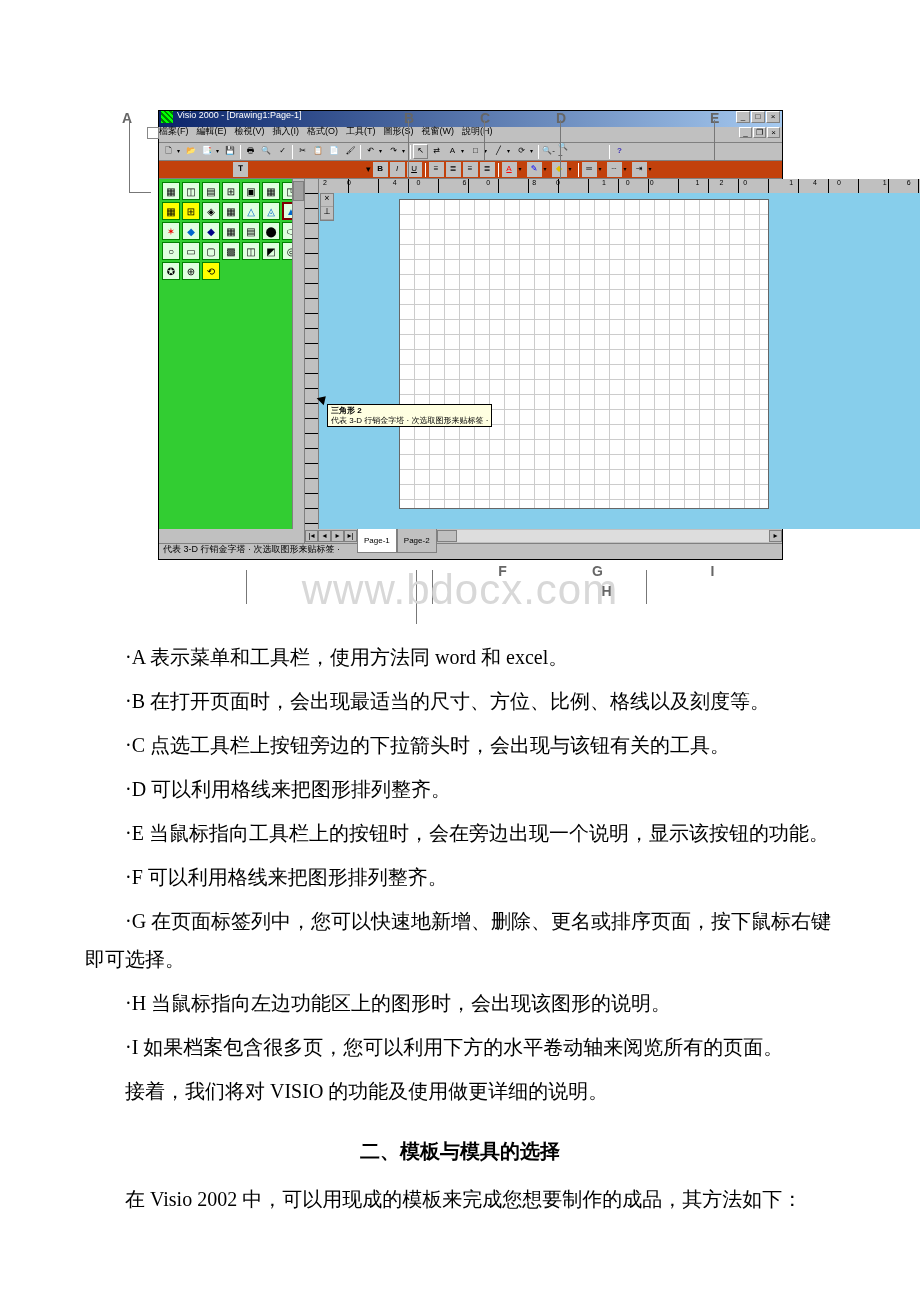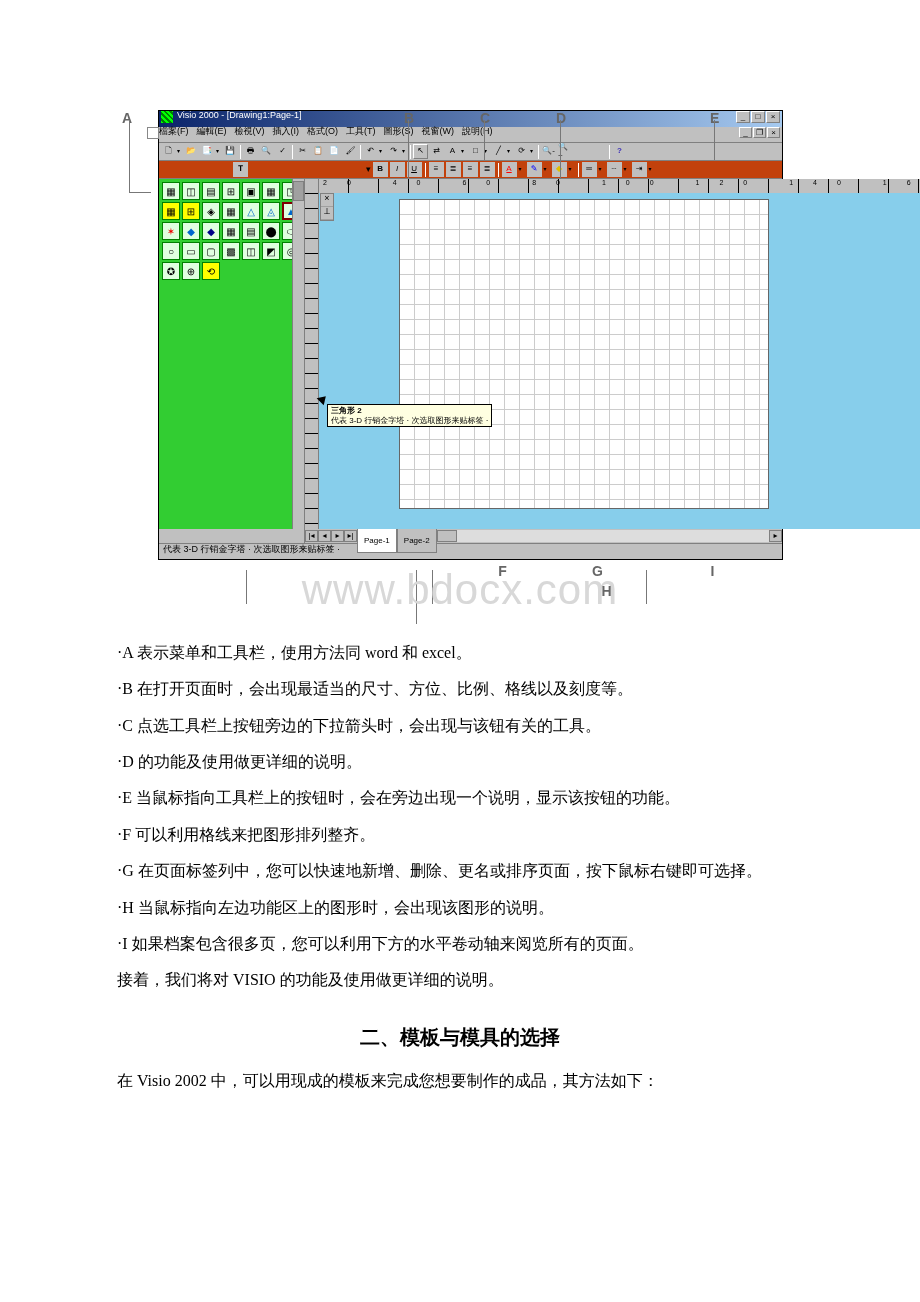--- a/index.html
+++ b/index.html
@@ -174,21 +174,21 @@
       font-family: Arial, sans-serif;
       margin-top: -30px;
       margin-bottom: 8px;
       position:relative;
     }
     .wm-markers {
       position:absolute; top:8px; left:86px; right:0;
       font-size:14px; color:#666; font-weight:bold;
     }
     
-    .para { text-indent: 2em; margin-bottom: 6px; font-size: 16px; }
+    .para { text-indent: 2em; margin-bottom: 6px; font-size: 20px; }
     .heading2 { text-align:center; font-size:20px; font-weight:bold; margin:22px 0 10px; font-family: "SimHei","SimSun",sans-serif; }
   </style>
 </head>
 <body>
 
 <div class="figure-wrap">
   <div class="marker" style="top:-5px;left:-14px">A</div>
   <div class="marker" style="top:-5px;left:268px">B</div>
   <div class="marker" style="top:-5px;left:344px">C</div>
   <div class="marker" style="top:-5px;left:420px">D</div>
@@ -412,21 +412,21 @@
   <span class="wm-markers" style="left:86px">F</span>
   <span>www.bdocx.com</span>
   <span class="wm-markers" style="left:276px;top:8px">G</span>
   <span class="wm-markers" style="left:294px;top:28px">H</span>
   <span class="wm-markers" style="left:506px;top:8px">I</span>
 </div>
 
 <p class="para">·A 表示菜单和工具栏，使用方法同 word 和 excel。</p>
 <p class="para">·B 在打开页面时，会出现最适当的尺寸、方位、比例、格线以及刻度等。</p>
 <p class="para">·C 点选工具栏上按钮旁边的下拉箭头时，会出现与该钮有关的工具。</p>
-<p class="para">·D 的功能及使用做更详细的说明。</p>
+<p class="para">·D 可以利用格线来把图形排列整齐。</p>
 <p class="para">·E 当鼠标指向工具栏上的按钮时，会在旁边出现一个说明，显示该按钮的功能。</p>
 <p class="para">·F 可以利用格线来把图形排列整齐。</p>
 <p class="para">·G 在页面标签列中，您可以快速地新增、删除、更名或排序页面，按下鼠标右键即可选择。</p>
 <p class="para">·H 当鼠标指向左边功能区上的图形时，会出现该图形的说明。</p>
 <p class="para">·I 如果档案包含很多页，您可以利用下方的水平卷动轴来阅览所有的页面。</p>
 <p class="para">接着，我们将对 VISIO 的功能及使用做更详细的说明。</p>
 
 <div class="heading2">二、模板与模具的选择</div>
 
 <p class="para">在 Visio 2002 中，可以用现成的模板来完成您想要制作的成品，其方法如下：</p>

